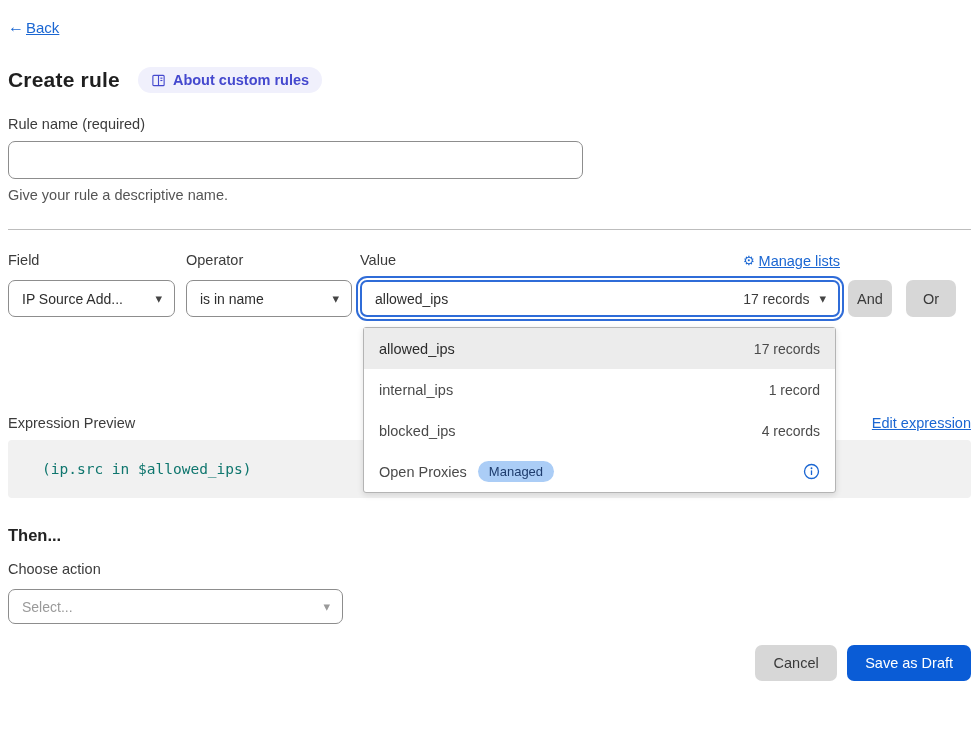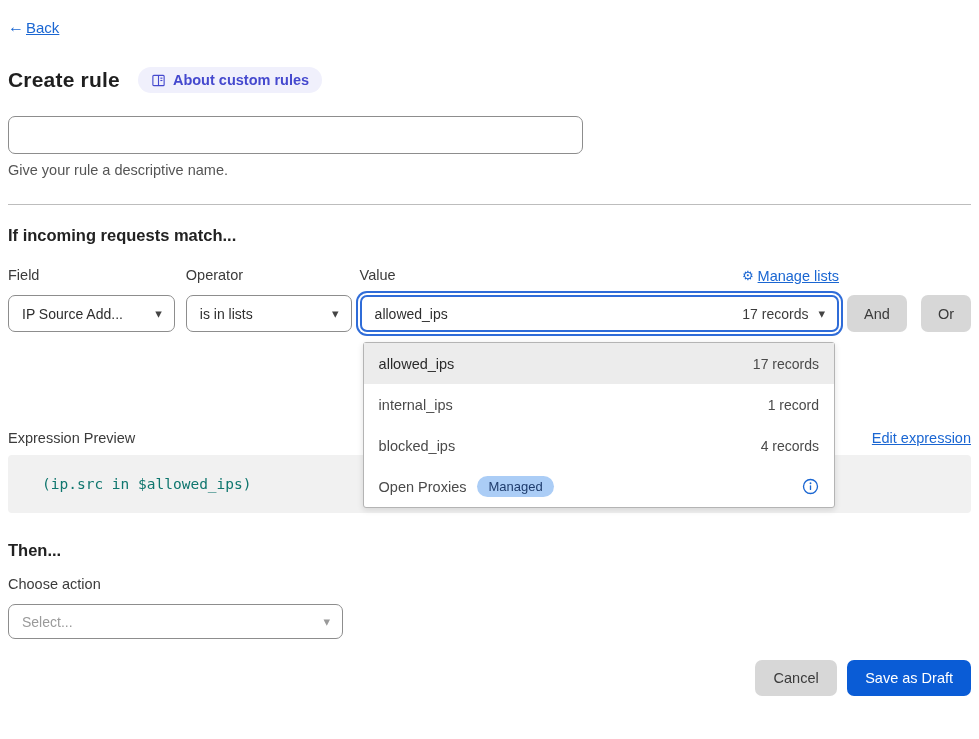--- a/index.html
+++ b/index.html
@@ -55,21 +55,21 @@
   .manage-lists{display:inline-flex;align-items:center;gap:4px;color:var(--link);font-size:14.5px;cursor:pointer;text-decoration:none;}
   .manage-lists .gear{font-size:13px;text-decoration:none;}
   .manage-lists .manage-text{text-decoration:underline;}
 
   .value-wrap{position:relative;}
   .value-select{height:37px;border:2px solid var(--focus-ring);box-shadow:0 0 0 2px #fff,0 0 0 4px var(--focus-ring);}
   .value-right{display:flex;align-items:center;color:#3c3c3c;}
 
   .btn{height:37px;border:none;border-radius:7px;font-size:14.5px;cursor:pointer;font-family:inherit;}
   .btn-muted{background:var(--muted-button-bg);color:#3a3a3a;}
-  .btn-and{width:60px;}
+  .btn-and{width:44px;}
   .btn-or{width:50px;}
 
   
   .dropdown-panel{position:absolute;top:calc(100% + 10px);left:3px;width:calc(100% - 7px);background:#fff;border:1px solid #b4b4b4;border-radius:3px;box-shadow:0 2px 6px rgba(0,0,0,.12);z-index:10;}
   .dropdown-item{height:41px;display:flex;align-items:center;justify-content:space-between;padding:0 15px;font-size:14.5px;color:#4a4a4a;cursor:pointer;}
   .dropdown-item.selected{background:#ececec;color:#2b2b2b;}
   .dd-left{display:flex;align-items:center;}
   .dd-records{font-size:14px;color:#4a4a4a;}
   .managed-badge{margin-left:11px;background:var(--managed-badge-bg);color:var(--managed-badge-text);font-size:13px;padding:3px 11px;border-radius:11px;}
   .info-icon{display:inline-flex;cursor:pointer;}
@@ -112,42 +112,42 @@
           <line x1="8" y1="2.5" x2="8" y2="13.5"></line>
           <line x1="10" y1="5.5" x2="12.2" y2="5.5"></line>
           <line x1="10" y1="8" x2="12.2" y2="8"></line>
         </svg>
       </span>
       <span>About custom rules</span>
     </a>
   </div>
 
   <div class="rule-name-block">
+    <label class="field-label">Rule name (required)</label>
     <input class="rule-name-input" type="text" value="" style="">
     <div class="helper-text">Give your rule a descriptive name.</div>
   </div>
 
   <hr class="divider">
 
-  <h2 class="section-title">If incoming requests match...</h2>
 
   <div class="cond-row">
 
     <div class="cond-col col-field">
       <div class="label-slot">Field</div>
       <div class="select-box">
         <span>IP Source Add...</span>
         <span class="chevron">▾</span>
       </div>
     </div>
 
     <div class="cond-col col-operator">
       <div class="label-slot">Operator</div>
       <div class="select-box">
-        <span>is in lists</span>
+        <span>is in name</span>
         <span class="chevron">▾</span>
       </div>
     </div>
 
     <div class="cond-col col-value">
       <div class="value-label-row">
         <span class="field-label">Value</span>
         <a class="manage-lists">
           <span class="gear">⚙</span>
           <span class="manage-text">Manage lists</span>

